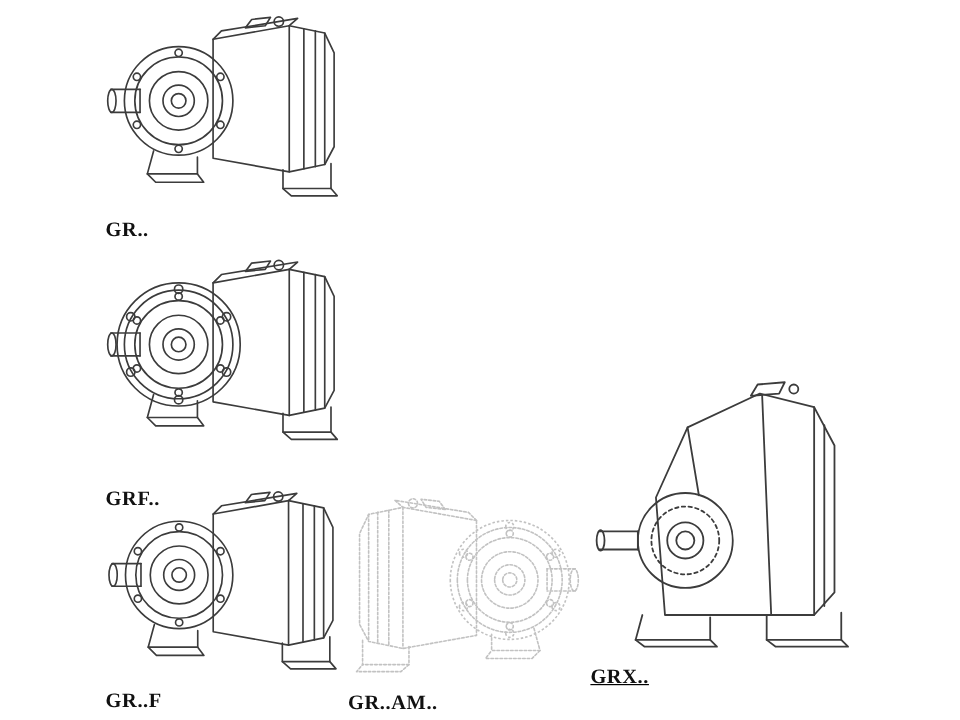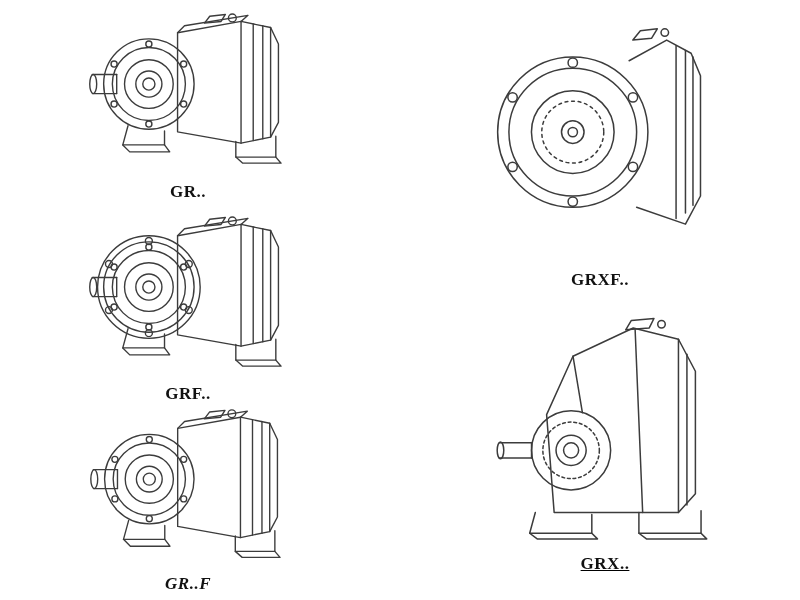--- a/index.html
+++ b/index.html
@@ -1,21 +1,21 @@
 <!DOCTYPE html>
 <html><head>
 <meta charset="utf-8">
 <style>
   html,body{margin:0;padding:0;background:#ffffff;}
   .canvas{
     position:relative;width:800px;height:600px;background:#ffffff;overflow:hidden;
     font-family:"Liberation Serif", serif;
   }
   .defs-holder{position:absolute;width:0;height:0;overflow:hidden;}
-  figure.cell{position:absolute;margin:0;display:flex;flex-direction:column;align-items:center;}
+  figure.cell{position:absolute;margin:0;display:flex;flex-direction:column;}
   svg.drawing{display:block;color:#3c3c3c;width:100%;}
   svg.drawing.faded{color:#c2c2c2;stroke-dasharray:2.5 2;}
   figcaption.label{
     margin-top:2px;font-weight:700;font-size:17px;color:#111111;
     font-family:"Liberation Serif", serif;letter-spacing:.5px;white-space:nowrap;
   }
 </style>
 </head>
 <body>
 
@@ -124,43 +124,43 @@
   </svg>
 
   <figure class="cell" style="left:88px;top:2px;width:200px;">
     <svg class="drawing" viewBox="0 0 230 200" style="height:178px;">
       <use href="#gb-r"></use>
     </svg>
     <figcaption class="label">GR..</figcaption>
   </figure>
 
 
-  <figure class="cell" style="left:492px;top:0px;width:216px;">
-    <svg class="drawing" viewBox="0 0 230 260" style="height:268px;">
-      <use href="#gb-rxf"></use>
-    </svg>
-    <figcaption class="label">GRXF..</figcaption>
-  </figure>
 
-  <figure class="cell" style="left:88px;top:206px;width:200px;">
+  <figure class="cell" style="left:88px;top:206px;width:200px;gap:22px;">
     <svg class="drawing" viewBox="0 0 230 200" style="height:176px;">
       <use href="#gb-rf"></use>
     </svg>
     <figcaption class="label">GRF..</figcaption>
   </figure>
 
 
   <figure class="cell" style="left:492px;top:296px;width:226px;text-decoration:underline;">
     <svg class="drawing" viewBox="0 0 240 260" style="height:256px;">
       <use href="#gb-rx"></use>
     </svg>
     <figcaption class="label">GRX..</figcaption>
   </figure>
 
-  <figure class="cell" style="left:88px;top:400px;width:200px;font-style:italic;">
+  <figure class="cell" style="left:88px;top:400px;width:200px;">
     <svg class="drawing" viewBox="0 0 230 200" style="height:172px;">
       <use href="#gb-r"></use>
     </svg>
     <figcaption class="label">GR..F</figcaption>
   </figure>
 
+  <figure class="cell" style="left:290px;top:406px;width:194px;">
+    <svg class="drawing faded" viewBox="0 0 230 200" style="height:168px;">
+      <use href="#gb-rf" transform="translate(230,0) scale(-1,1)"></use>
+    </svg>
+    <figcaption class="label">GR..AM..</figcaption>
+  </figure>
 
 </div>
 
 </body></html>

